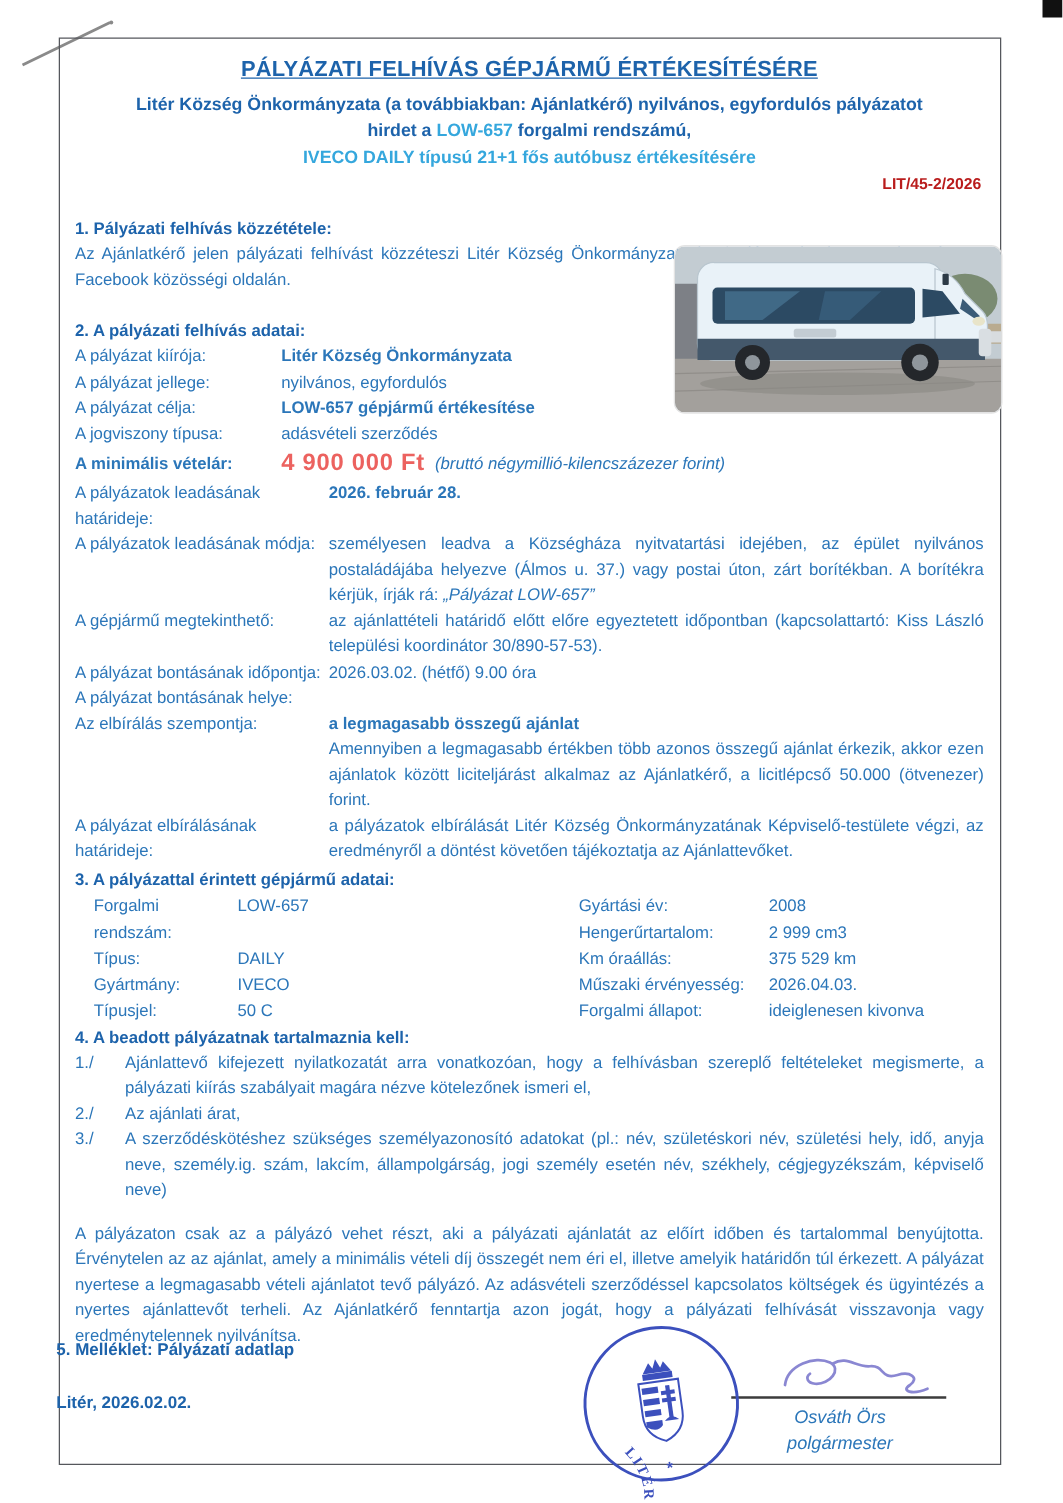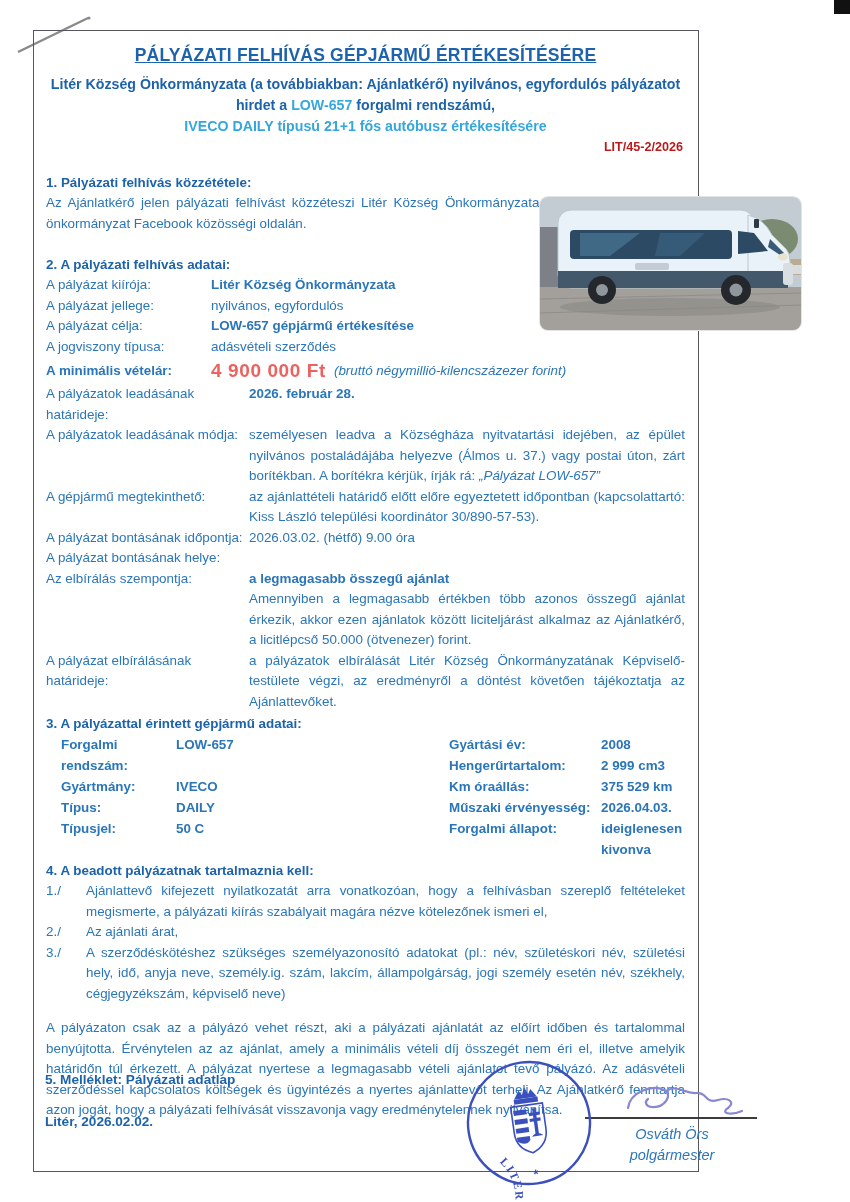--- a/index.html
+++ b/index.html
@@ -4,21 +4,21 @@
 <style>
   html,body{margin:0;padding:0;}
   body{
     width:850px;height:1202px;position:relative;background:#ffffff;
     font-family:"Liberation Sans","DejaVu Sans",sans-serif;
     color:#2b76b9;overflow:hidden;
   }
   .corner-square{position:absolute;right:0;top:0;width:16px;height:14px;background:#111;}
   .pencil-mark{position:absolute;left:10px;top:10px;}
   .doc{
-    position:absolute;left:33px;top:30px;width:666px;height:1142px;
+    position:absolute;left:47px;top:30px;width:754px;height:1142px;
     border:1.6px solid #55575c;box-sizing:border-box;
     padding:10px 13px 0 12px;
   }
   .title{
     text-align:center;font-weight:bold;font-size:17.5px;line-height:23px;
     color:#1d63ab;text-decoration:underline;margin-top:3px;letter-spacing:.2px;
   }
   .subtitle{
     text-align:center;font-weight:bold;font-size:14.2px;line-height:21px;
     color:#1d63ab;margin-top:7px;
@@ -35,21 +35,21 @@
   .b{font-weight:bold;}
   .i{font-style:italic;}
   .price-row{display:flex;align-items:flex-end;font-size:13.4px;line-height:27px;}
   .price-row .lbl{flex:0 0 165px;font-weight:bold;}
   .price{color:#ec625f;font-weight:bold;font-size:19px;letter-spacing:.6px;white-space:nowrap;}
   .price-note{font-style:italic;margin-left:8px;white-space:nowrap;}
   .s3{display:flex;font-size:13.4px;line-height:21px;margin-left:15px;}
   .s3 .col{display:flex;flex-direction:column;}
   .s3 .col-l{width:388px;}
   .s3 .col-r{flex:1;}
-  .s3 .row{display:flex;font-weight:bold;}
+  .s3 .row{display:flex;}
   .s3 .col-l .lbl{flex:0 0 115px;}
   .s3 .col-r .lbl{flex:0 0 152px;}
   .li{display:flex;font-size:13.4px;line-height:20.5px;}
   .li .num{flex:0 0 40px;}
   .li .txt{flex:1;text-align:justify;}
   .photo{
     position:absolute;left:540px;top:197px;width:261px;height:133px;
     border-radius:8px;overflow:hidden;box-shadow:0 0 0 1px #e3e3e3;
   }
   .foot-attachment{position:absolute;left:45px;top:1072px;font-weight:bold;font-size:13.6px;color:#1d63ab;}
@@ -138,26 +138,26 @@
   </div>
 
   <div class="sec-h" style="margin-top:2px;">3. A pályázattal érintett gépjármű adatai:</div>
   <div class="s3">
     <div class="col col-l">
       <div class="row">
           <span class="lbl">Forgalmi rendszám:</span>
           <span class="val">LOW-657</span>
         </div>
       <div class="row">
+          <span class="lbl">Típus:</span>
+          <span class="val">DAILY</span>
+        </div>
+      <div class="row">
           <span class="lbl">Gyártmány:</span>
           <span class="val">IVECO</span>
-        </div>
-      <div class="row">
-          <span class="lbl">Típus:</span>
-          <span class="val">DAILY</span>
         </div>
       <div class="row">
           <span class="lbl">Típusjel:</span>
           <span class="val">50 C</span>
         </div>
     </div>
     <div class="col col-r">
       <div class="row">
           <span class="lbl">Gyártási év:</span>
           <span class="val">2008</span>

